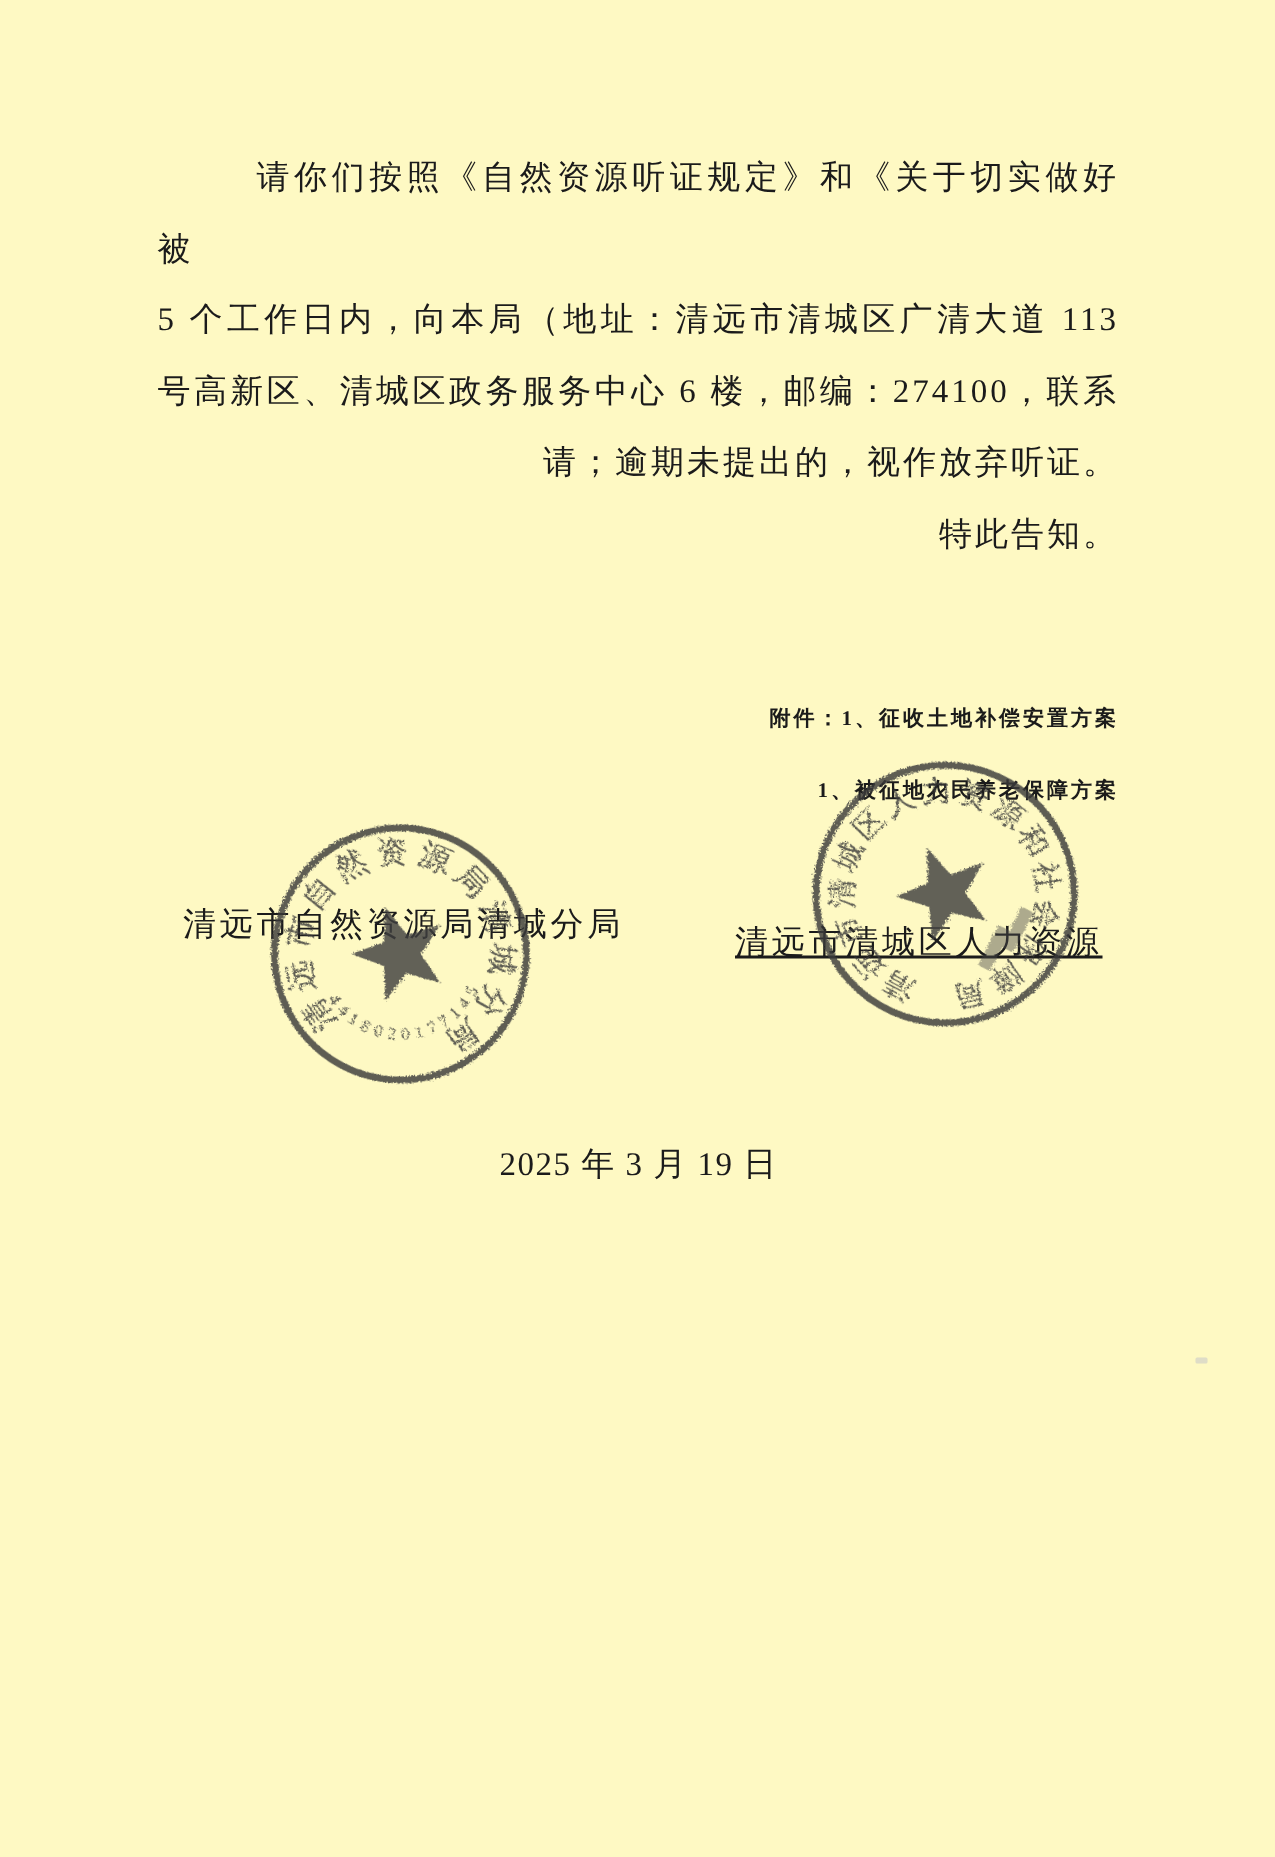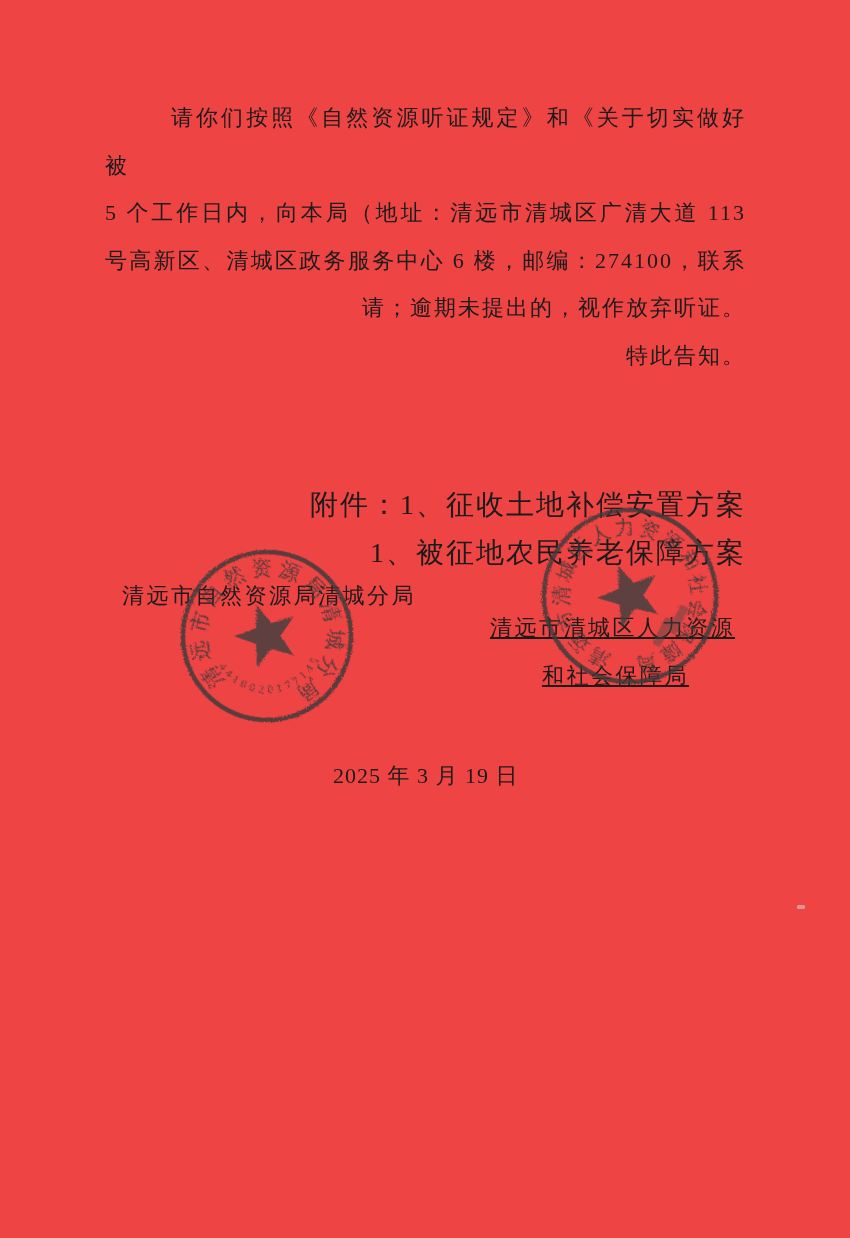--- a/index.html
+++ b/index.html
@@ -1,38 +1,38 @@
 <!DOCTYPE html>
 <html><head>
 <meta charset="utf-8">
 <style>
   html,body{margin:0;padding:0;background:#e8e8e8;}
   .page{
-    position:relative;width:850px;height:1238px;background:#ef4444;
+    position:relative;width:850px;height:1238px;background:#fef9c3;
     margin:0 auto;overflow:hidden;
     font-family:"Liberation Serif","DejaVu Serif",serif;
     color:#1b1b1b;
   }
   .body-text{
     position:absolute;left:105px;top:94px;width:641px;
     font-size:22px;line-height:47.5px;letter-spacing:2px;
   }
   .bl{white-space:nowrap;text-align:right;}
   .j{white-space:normal;text-align:justify;text-align-last:justify;}
   .ind{text-indent:66px;}
   .attachments{
-    position:absolute;left:105px;top:481px;width:641px;
-    font-size:28px;line-height:47.5px;letter-spacing:2px;
+    position:absolute;left:105px;top:456px;width:641px;
+    font-size:14px;line-height:47.5px;letter-spacing:2px;font-weight:bold;
   }
   .ind2{text-indent:140px;}
   .sig{
     position:absolute;font-size:22px;line-height:47.5px;letter-spacing:2.5px;
     white-space:nowrap;
   }
-  .sig-left{left:122px;top:572px;}
+  .sig-left{left:122px;top:592px;}
   .sig-right{left:490px;top:604px;text-decoration:underline;}
   .sig-right .l2{padding-left:52px;}
   .date-line{
     position:absolute;left:333px;top:752px;font-size:22px;line-height:47.5px;
     letter-spacing:1px;white-space:nowrap;
   }
   .seal{position:absolute;pointer-events:none;}
   .seal-left{left:157px;top:526px;}
   .seal-right{left:520px;top:486px;}
   .scan-artifact{
@@ -57,21 +57,20 @@
   <div class="attachments">
     <div class="bl ind">附件：1、征收土地补偿安置方案</div>
     <div class="bl ind2">1、被征地农民养老保障方案</div>
   </div>
 
   <div class="sig sig-left">
     <div>清远市自然资源局清城分局</div>
   </div>
   <div class="sig sig-right">
     <div class="l1">清远市清城区人力资源</div>
-    <div class="l2">和社会保障局</div>
   </div>
 
   <div class="date-line">2025 年 3 月 19 日</div>
 
   <svg class="seal seal-left" width="220" height="220" viewBox="-110 -110 220 220">
     <defs>
       <filter id="roughenL" x="-20%" y="-20%" width="140%" height="140%">
         <feTurbulence type="fractalNoise" baseFrequency="0.9" numOctaves="2" result="n"></feTurbulence>
         <feDisplacementMap in="SourceGraphic" in2="n" scale="3.5"></feDisplacementMap>
       </filter>

